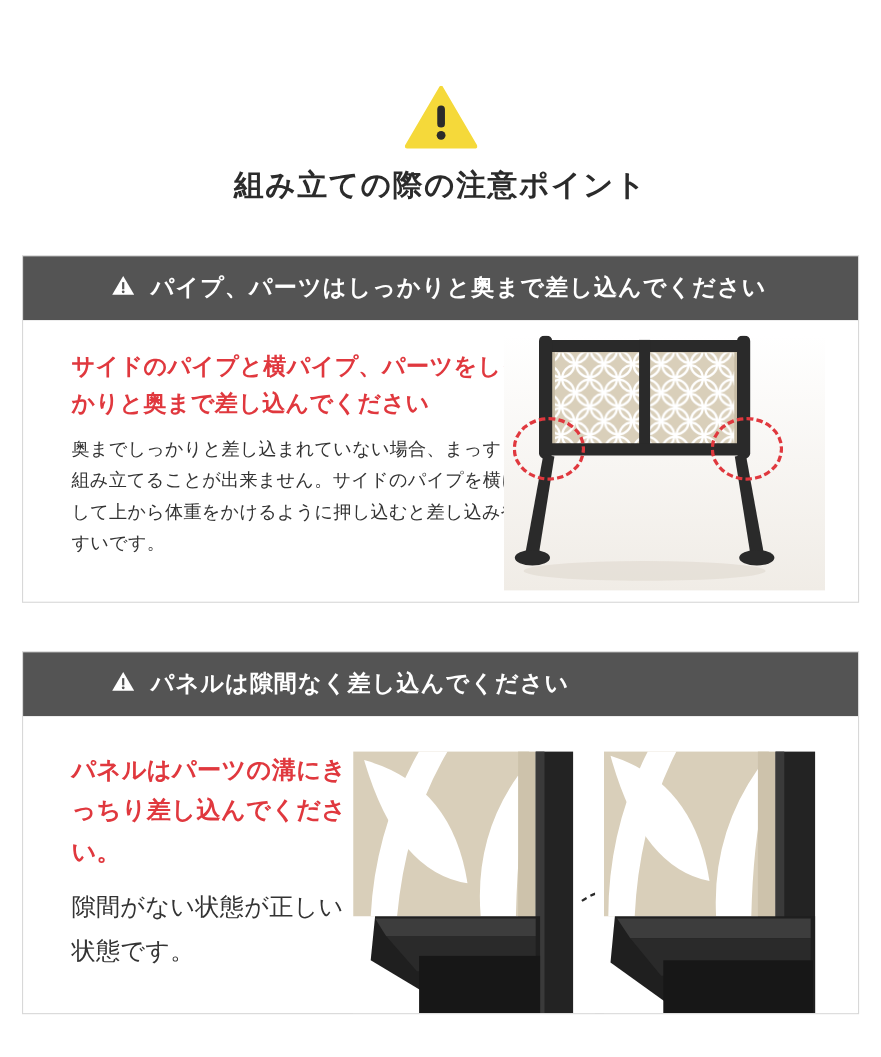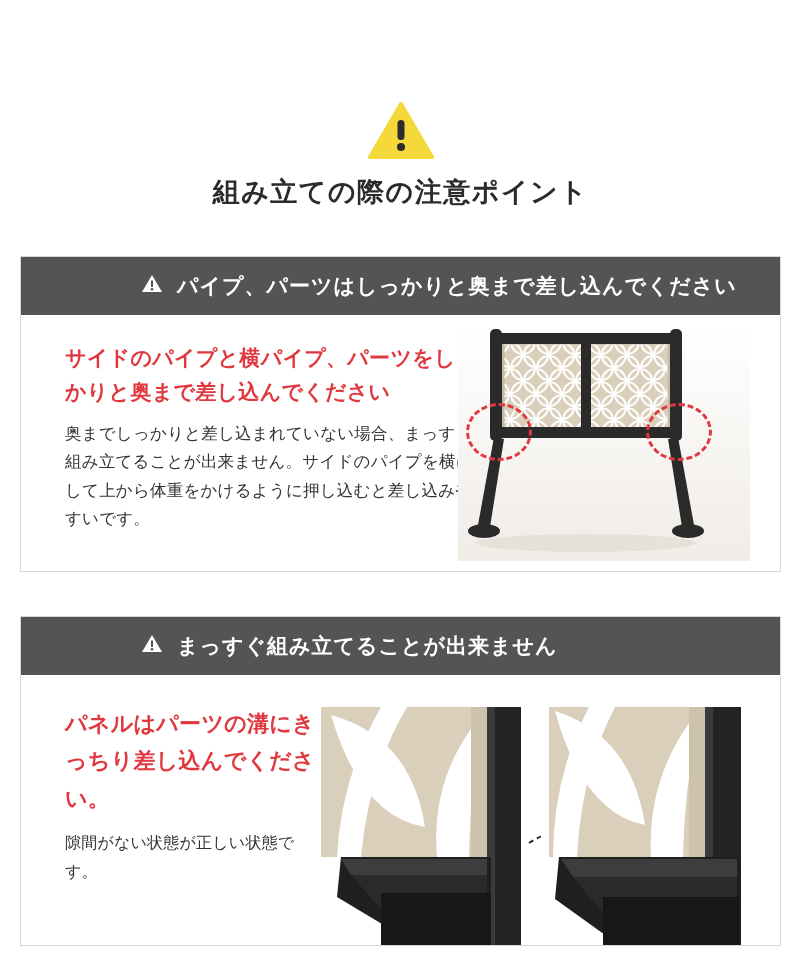--- a/index.html
+++ b/index.html
@@ -15,21 +15,20 @@
     color: #333333;
     position: relative;
     overflow: hidden;
   }
 
   .page {
     width: 801px;
     height: 766px;
     position: relative;
     background: #ffffff;
-    margin-top: 24px;
   }
 
   
   .header {
     padding-top: 78px;
     text-align: center;
   }
   .warn-badge {
     width: 66px;
     height: 58px;
@@ -55,21 +54,21 @@
     background: #ffffff;
   }
   #card-1 { top: 232px; height: 316px; }
   #card-2 { top: 592px; height: 330px; }
 
   .card-head {
     height: 58px;
     background: #545454;
     display: flex;
     align-items: center;
-    padding-left: 120px;
+    padding-left: 80px;
   }
   .card-head .tri {
     margin-right: 14px;
     display: block;
   }
   .card-head .head-text {
     color: #ffffff;
     font-size: 21px;
     font-weight: bold;
     letter-spacing: 1px;
@@ -99,21 +98,21 @@
   }
   #card-2 .lead { font-size: 22px; line-height: 1.7; margin-bottom: 12px; }
 
   .body-copy {
     color: #333333;
     font-size: 16.5px;
     line-height: 1.72;
     letter-spacing: 0.2px;
     margin: 0;
   }
-  #card-2 .body-copy { font-size: 16px; line-height: 1.8; }
+  #card-2 .body-copy { font-size: 22px; line-height: 1.8; }
 
   
   .photo {
     position: relative;
     overflow: hidden;
     background: #ffffff;
   }
   #photo-1 {
     position: absolute;
     right: 30px;
@@ -226,21 +225,21 @@
 
   <div class="card" id="card-2">
     <div class="card-head">
       <span class="tri">
         <svg width="22" height="20" viewBox="0 0 22 20" xmlns="http://www.w3.org/2000/svg">
           <path d="M11 1 L21 18 L1 18 Z" fill="#ffffff"></path>
           <rect x="10" y="6.5" width="2" height="6.5" fill="#545454"></rect>
           <circle cx="11" cy="15.3" r="1.3" fill="#545454"></circle>
         </svg>
       </span>
-      <span class="head-text">まっすぐ組み立てることが出来ません</span>
+      <span class="head-text">パネルは隙間なく差し込んでください</span>
     </div>
 
     <div class="card-body">
       <div class="text-col">
         <p class="lead">パネルはパーツの溝にきっちり差し込んでください。</p>
         <p class="body-copy">隙間がない状態が正しい状態です。</p>
       </div>
     </div>
 
     <div class="photo" id="photo-2a">

